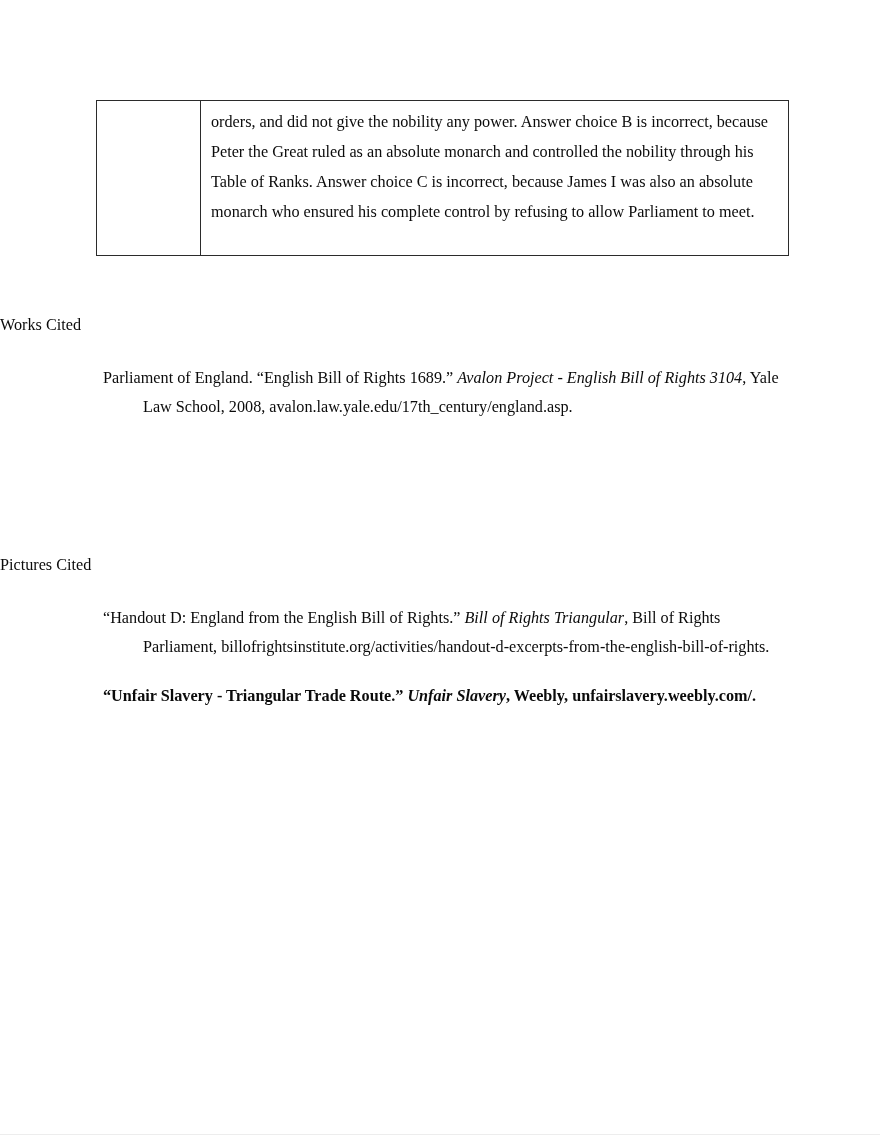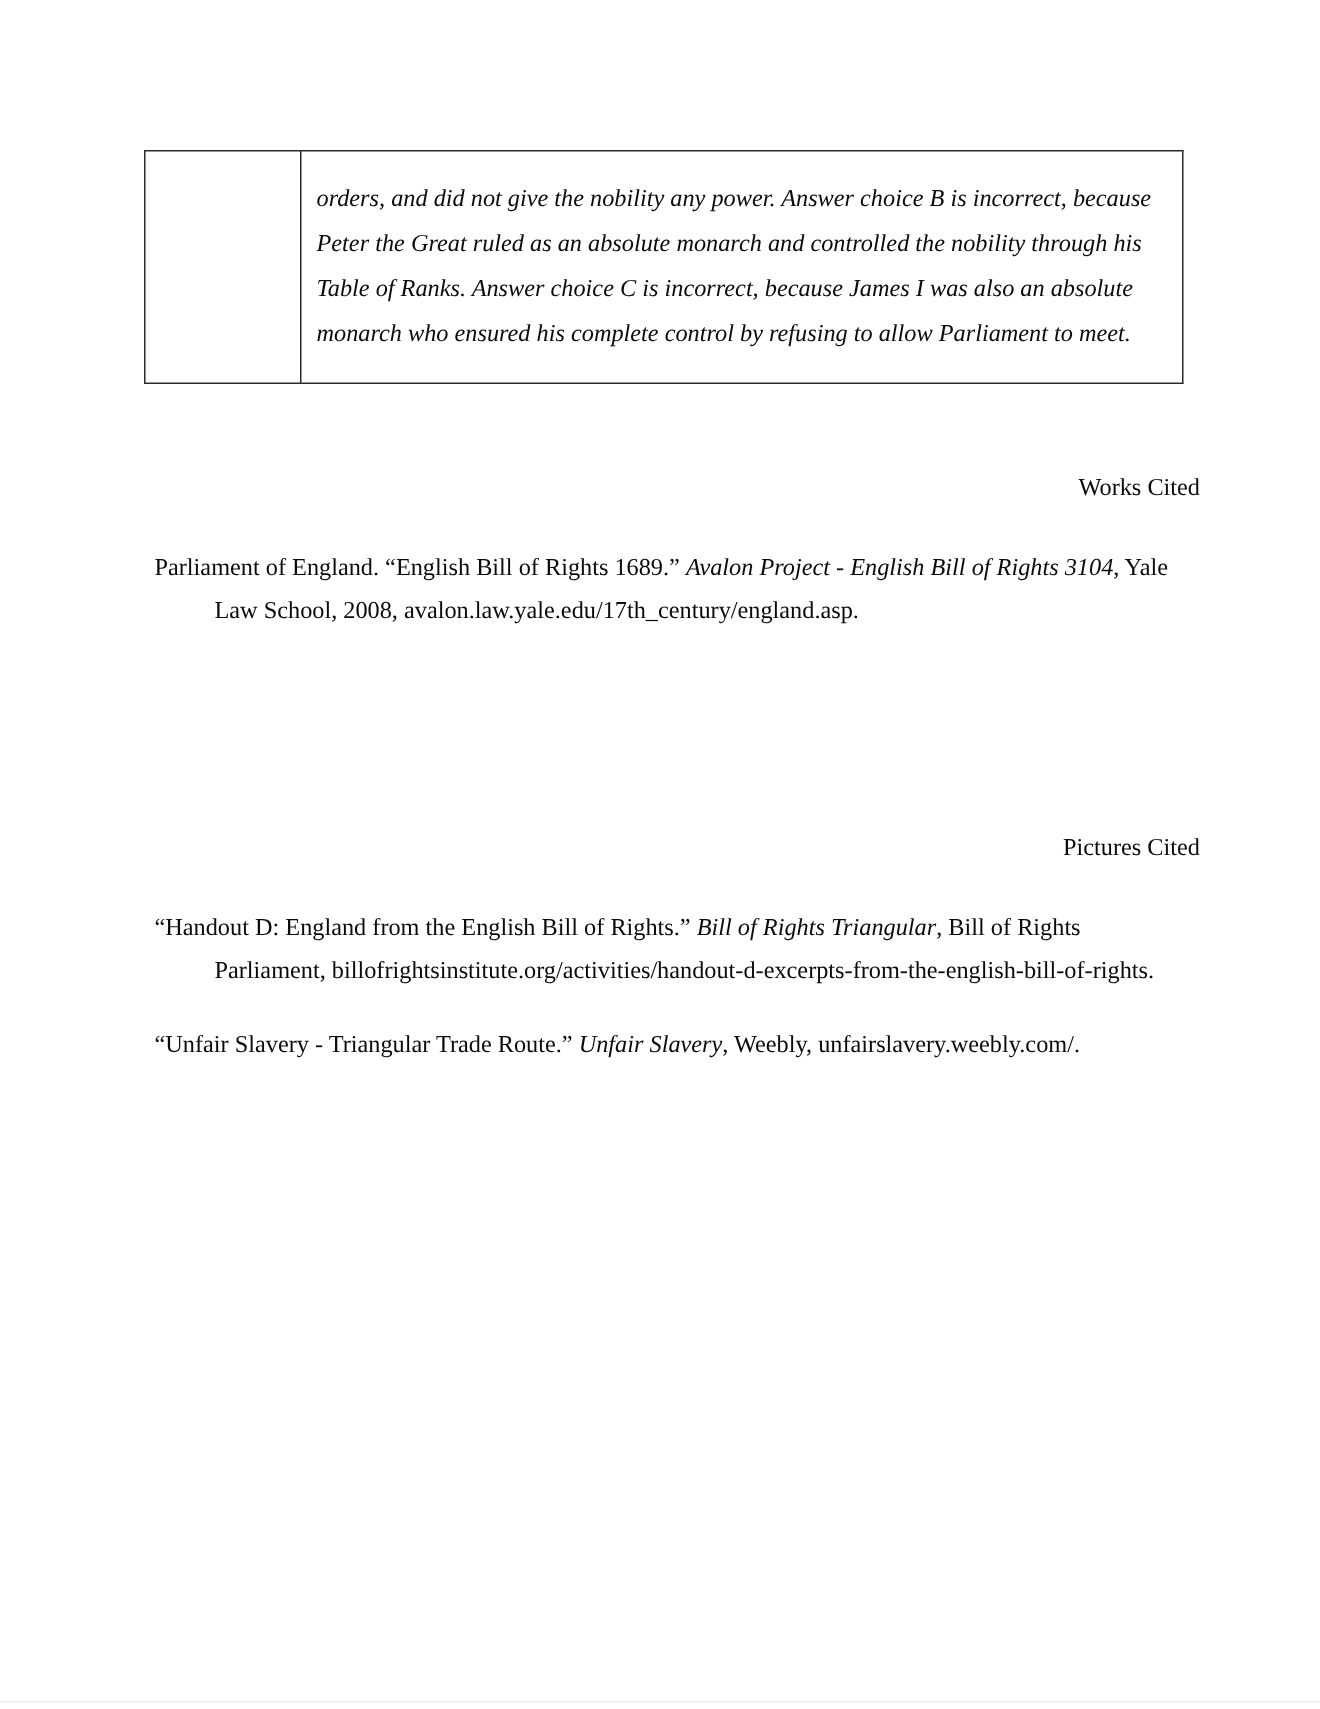--- a/index.html
+++ b/index.html
@@ -35,37 +35,36 @@
     border: 1px solid #2b2b2b;
     vertical-align: top;
     padding: 0;
   }
   .doc-table td.cell-left {
     width: 103px;
     height: 154px;
   }
   .doc-table td.cell-right {
     width: 569px;
-    padding: 16px 8px 6px 10px;
-    font-style: italic;
+    padding: 6px 8px 6px 10px;
   }
   .cell-paragraph {
     font-size: 16.2px;
     line-height: 30px;
     text-align: left;
     margin: 0;
     color: #0b0b0b;
   }
 
   
   .section-heading {
     position: absolute;
     left: 0;
     width: 800px;
-    text-align: right;
+    text-align: left;
     font-size: 16.2px;
     line-height: 20px;
     color: #0b0b0b;
   }
   #works-cited-heading { top: 315px; }
   #pictures-cited-heading { top: 555px; }
 
   
   .citation {
     position: absolute;
@@ -74,21 +73,21 @@
     font-size: 16.2px;
     line-height: 29px;
     color: #0b0b0b;
     text-indent: -40px;
     padding-left: 40px;
     text-align: left;
     box-sizing: border-box;
   }
   #citation-parliament { top: 364px; }
   #citation-handout    { top: 604px; }
-  #citation-unfair     { top: 682px; }
+  #citation-unfair     { top: 682px; font-weight: bold; }
 
   .citation em,
   .cite-title {
     font-style: italic;
   }
 
   
   .page-bottom-rule {
     position: absolute;
     left: 0;

